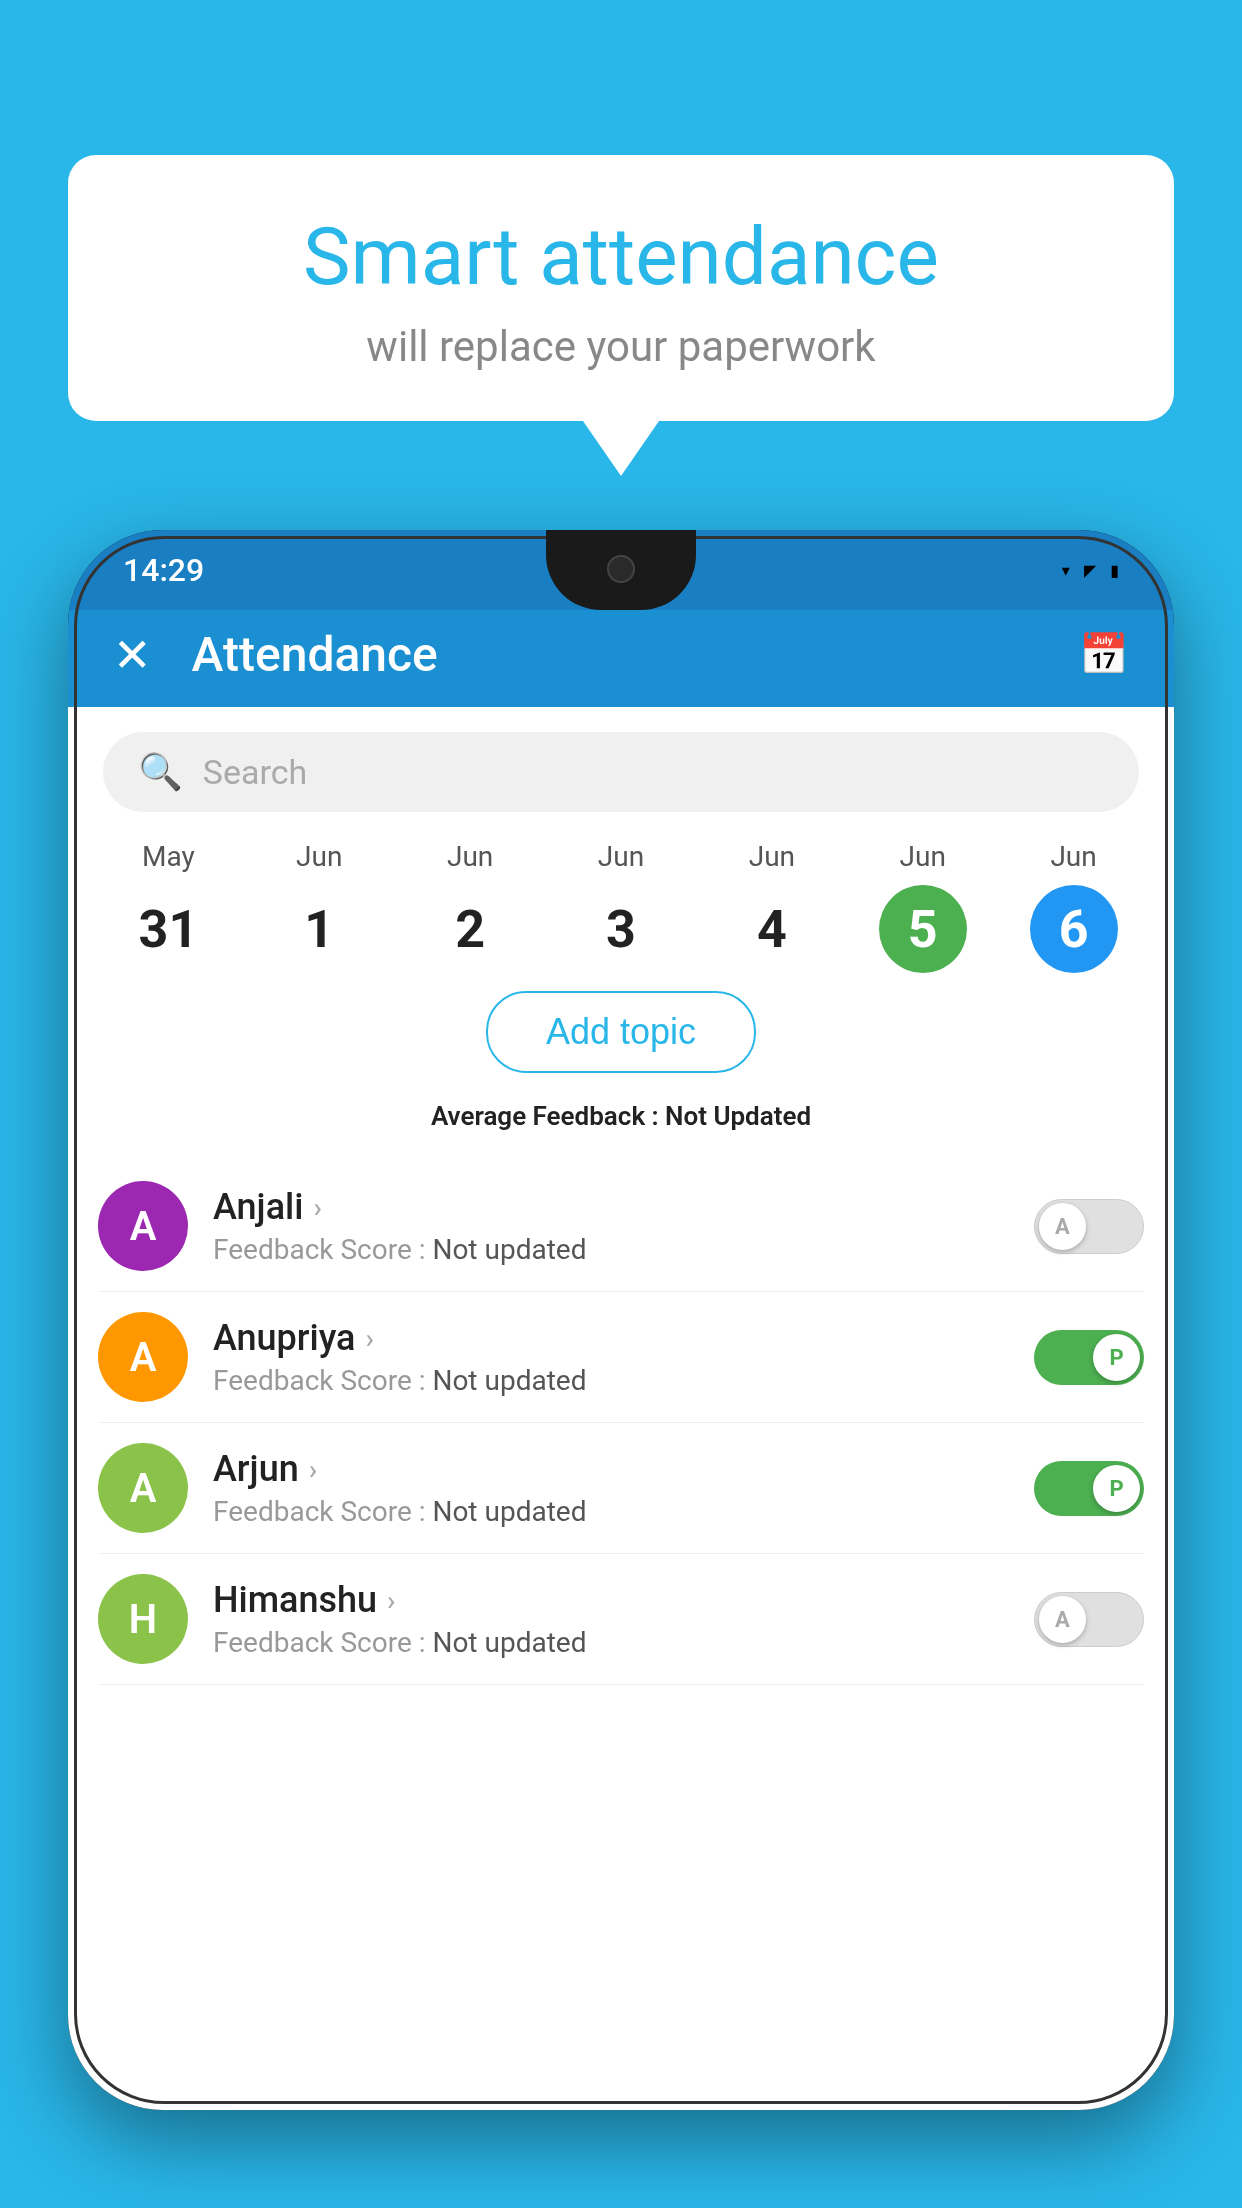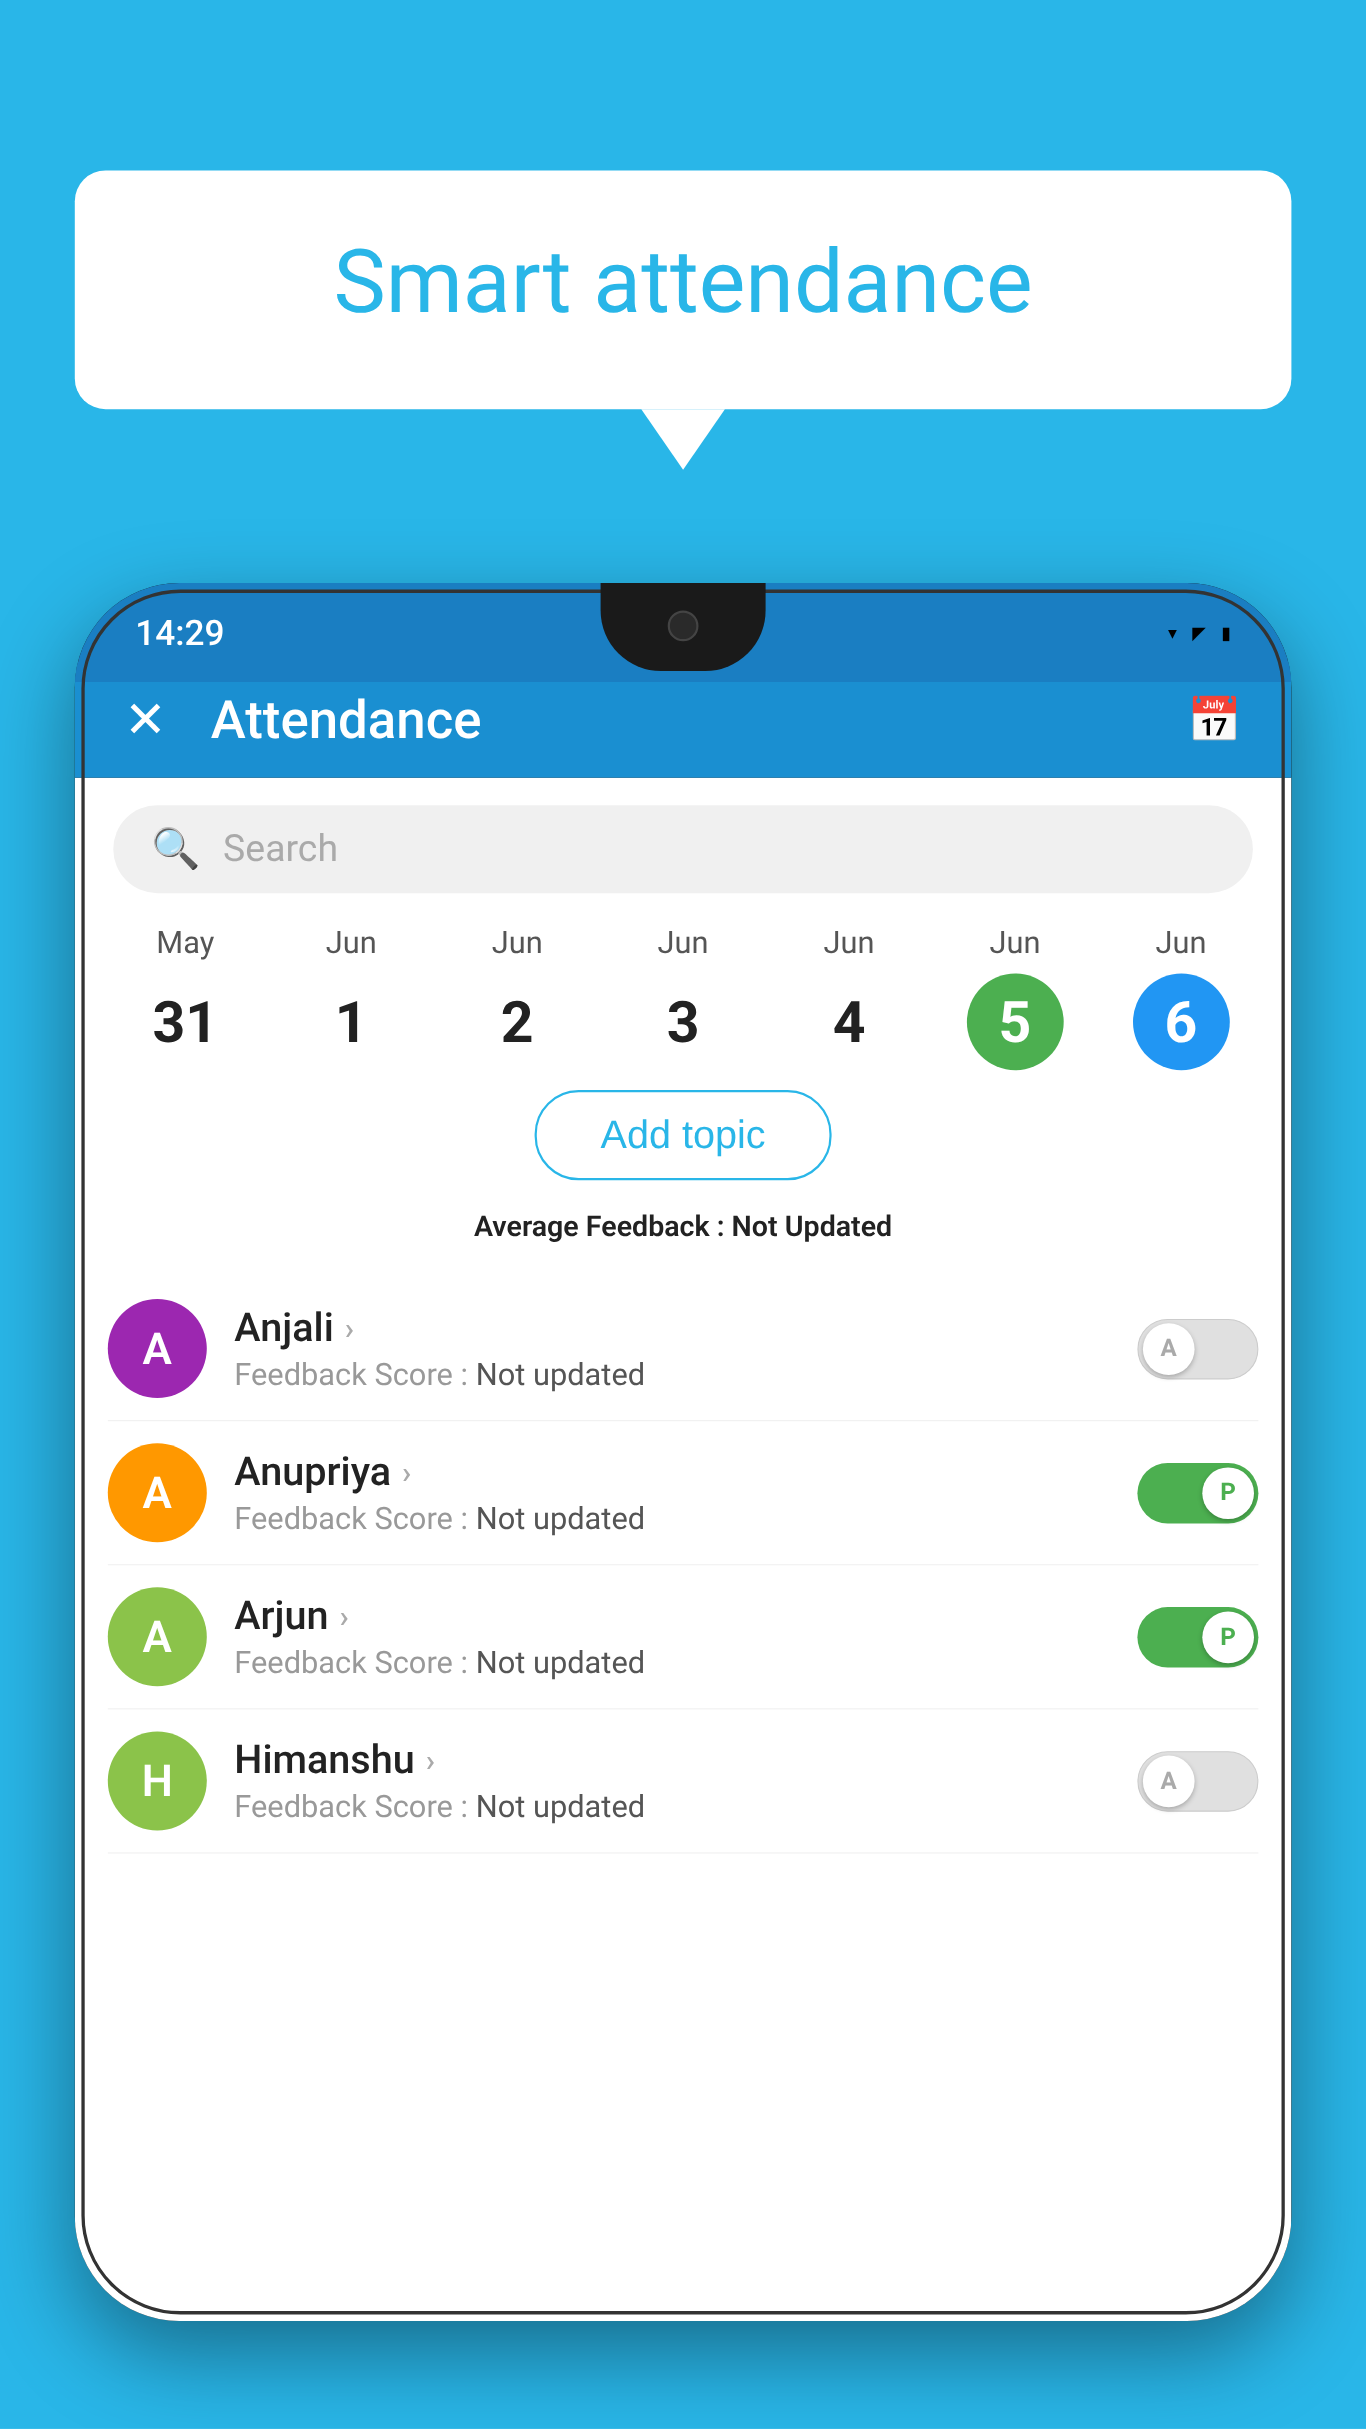--- a/index.html
+++ b/index.html
@@ -83,21 +83,21 @@
       z-index: 10;
       pointer-events: none;
     }
 
     
     .status-bar {
       position: absolute;
       top: 0;
       left: 0;
       right: 0;
-      height: 90px;
+      height: 80px;
       background: #1a7ec2;
       display: flex;
       align-items: center;
       padding: 0 55px;
       z-index: 5;
     }
 
     .status-time {
       color: white;
       font-size: 32px;
@@ -388,20 +388,21 @@
     }
   </style>
 </head>
 <body>
 
 <div style="position:absolute;inset:0;background:#29b6e8;"></div>
 
 <div class="speech-bubble-wrapper">
   <div class="speech-bubble">
     <div class="speech-bubble-title">Smart attendance</div>
+    <div class="speech-bubble-subtitle">will replace your paperwork</div>
   </div>
   <div class="speech-bubble-tail"></div>
 </div>
 
 <div class="phone-wrapper">
   <div class="phone">
 
     <div class="notch">
       <div class="notch-camera"></div>
     </div>

